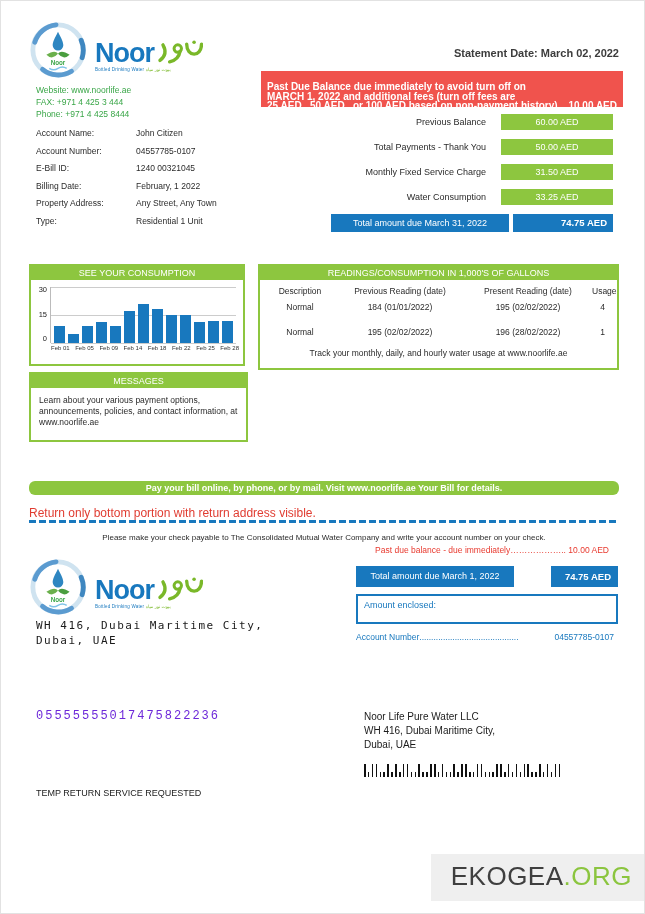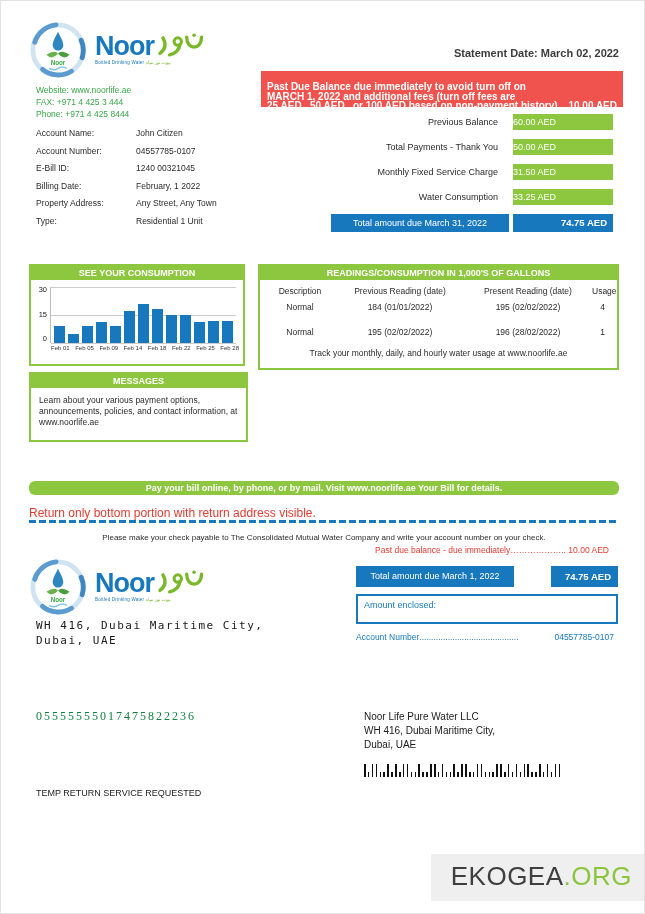--- a/index.html
+++ b/index.html
@@ -1,21 +1,21 @@
 <!DOCTYPE html>
 <html><head>
 <meta charset="utf-8">
 <style>
   * { box-sizing: border-box; margin: 0; padding: 0; }
   body { background:#fff; font-family:"Liberation Sans", sans-serif; }
   .page { position:relative; width:645px; height:914px; background:#fff;
           border:1px solid #e2e2e2; margin:0 auto; overflow:hidden; }
 
   
-  .logo-wrap { position:absolute; display:flex; align-items:flex-start; }
+  .logo-wrap { position:absolute; display:flex; align-items:center; }
   .logo-top { left:28px; top:20px; }
   .logo-bottom { left:28px; top:557px; }
   .badge { width:58px; height:58px; }
   .wordmark { margin-left:8px; padding-top:12px; }
   .wm-row { display:flex; align-items:flex-end; }
   .wm-noor { font-size:27px; font-weight:bold; color:#1878be; letter-spacing:-1px; line-height:26px; }
   .wm-ar { margin-left:3px; }
   .tagline { font-size:4.5px; color:#1878be; margin-top:1px; letter-spacing:0.2px; }
   .tagline .ar { color:#7ab829; }
 
@@ -33,31 +33,31 @@
 
   
   .account-info { position:absolute; left:35px; top:127px; width:270px; font-size:8.5px; color:#2b2b2b; }
   .ai-row { display:flex; height:17.6px; align-items:flex-start; }
   .ai-label { width:100px; }
 
   
   .charges { position:absolute; left:330px; top:113px; width:282px; }
   .charge-row { display:flex; align-items:center; height:16px; margin-bottom:9px; }
   .charge-label { flex:1; text-align:right; margin-right:15px; font-size:9px; color:#2b2b2b; }
-  .charge-badge { width:100px; height:16px; background:#8dc63f; color:#fff; font-size:9px;
-                  line-height:16px; text-align:left; }
+  .charge-badge { width:112px; height:16px; background:#8dc63f; color:#fff; font-size:9px;
+                  line-height:16px; text-align:center; }
   .total-row { display:flex; align-items:center; }
   .total-bar { flex:1; height:18px; background:#1878be; color:#fff; font-size:9px;
                line-height:18px; text-align:center; margin-right:4px; }
   .total-badge { width:100px; height:18px; background:#1878be; color:#fff; font-size:9.5px;
                  font-weight:bold; line-height:18px; text-align:right; padding-right:6px; }
 
   
   .gbox { position:absolute; border:2px solid #8dc63f; background:#fff; }
-  .gbox-header { background:#8dc63f; color:#fff; font-weight:bold; font-size:9px;
+  .gbox-header { background:#8dc63f; color:#fff; font-weight:normal; font-size:9px;
                  text-align:center; height:14px; line-height:14px; }
 
   .consumption-box { left:28px; top:263px; width:216px; height:102px; }
   .chart-area { display:flex; padding:5px 7px 0 5px; }
   .yaxis { display:flex; flex-direction:column; justify-content:space-between;
            width:14px; height:58px; font-size:7.5px; color:#222; text-align:right;
            padding-right:3px; }
   .plot { position:relative; flex:1; height:56px; margin-top:2px; border-left:1px solid #bbb; }
   .gridline { position:absolute; left:0; right:0; height:1px; background:#ccc; }
   .bars { position:absolute; left:3px; right:3px; bottom:0; top:0;
@@ -96,21 +96,21 @@
   .remit-total-bar { width:158px; height:21px; background:#1878be; color:#fff;
     font-size:9px; text-align:center; line-height:21px; }
   .remit-total-badge { width:67px; height:21px; background:#1878be; color:#fff;
     font-size:9.5px; font-weight:bold; text-align:right; padding-right:7px; line-height:21px; }
   .amount-box { margin-top:7px; height:30px; border:2px solid #1878be; padding:4px 6px;
     color:#1878be; font-size:9px; }
   .acct-line { display:flex; margin-top:8px; color:#1878be; font-size:8.5px; width:258px; }
   .acct-dots { flex:1; overflow:hidden; white-space:nowrap; }
 
   .scanline { position:absolute; left:35px; top:708px;
-    font-family:Liberation Serif, serif; font-size:12px; letter-spacing:2px; color:#15803d; }
+    font-family:Liberation Mono, monospace; font-size:12px; letter-spacing:2px; color:#6d28d9; }
   .company-block { position:absolute; left:363px; top:709px; font-size:10px;
     line-height:14px; color:#1a1a1a; }
   .postal-barcode { position:absolute; left:363px; top:763px; height:13px;
     display:flex; align-items:flex-end; }
   .postal-barcode span { width:1.5px; margin-right:2.4px; background:#111; display:block; }
   .postal-barcode .bct { height:13px; }
   .postal-barcode .bcs { height:5px; }
   .temp-return { position:absolute; left:35px; top:787px; font-size:9px; color:#222; }
 
   .watermark { position:absolute; right:0; bottom:12px; background:#efefef;

